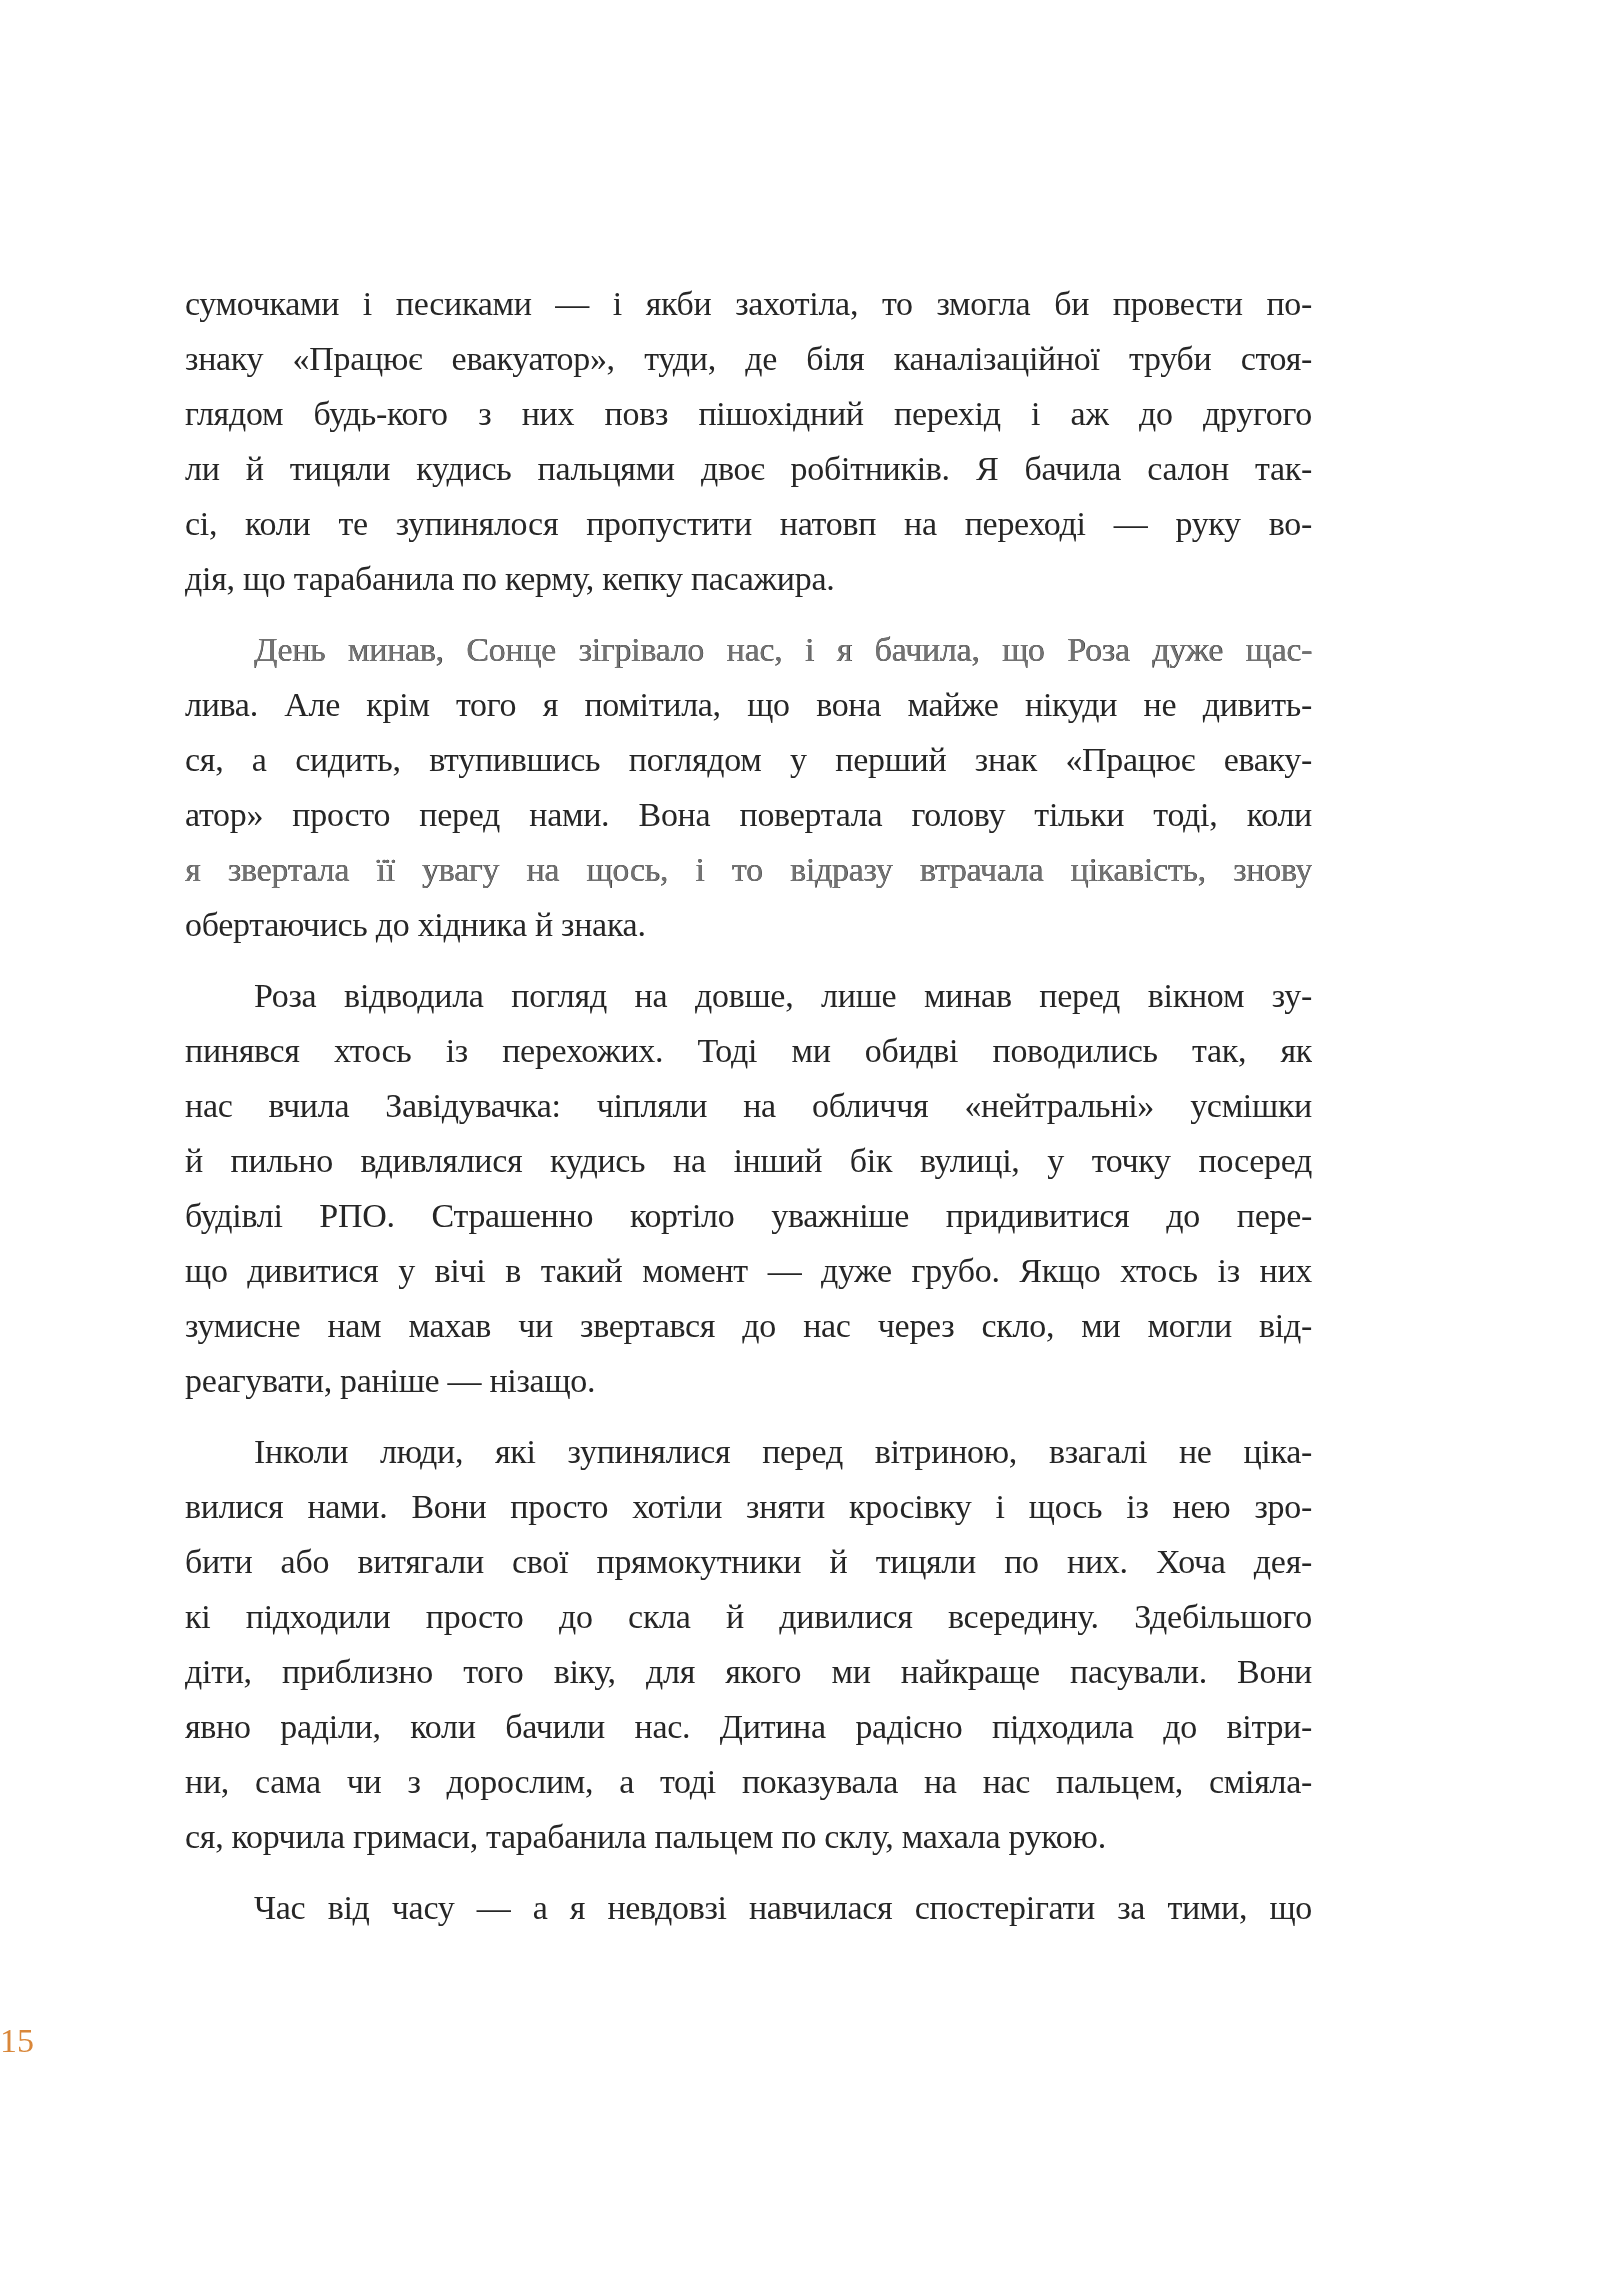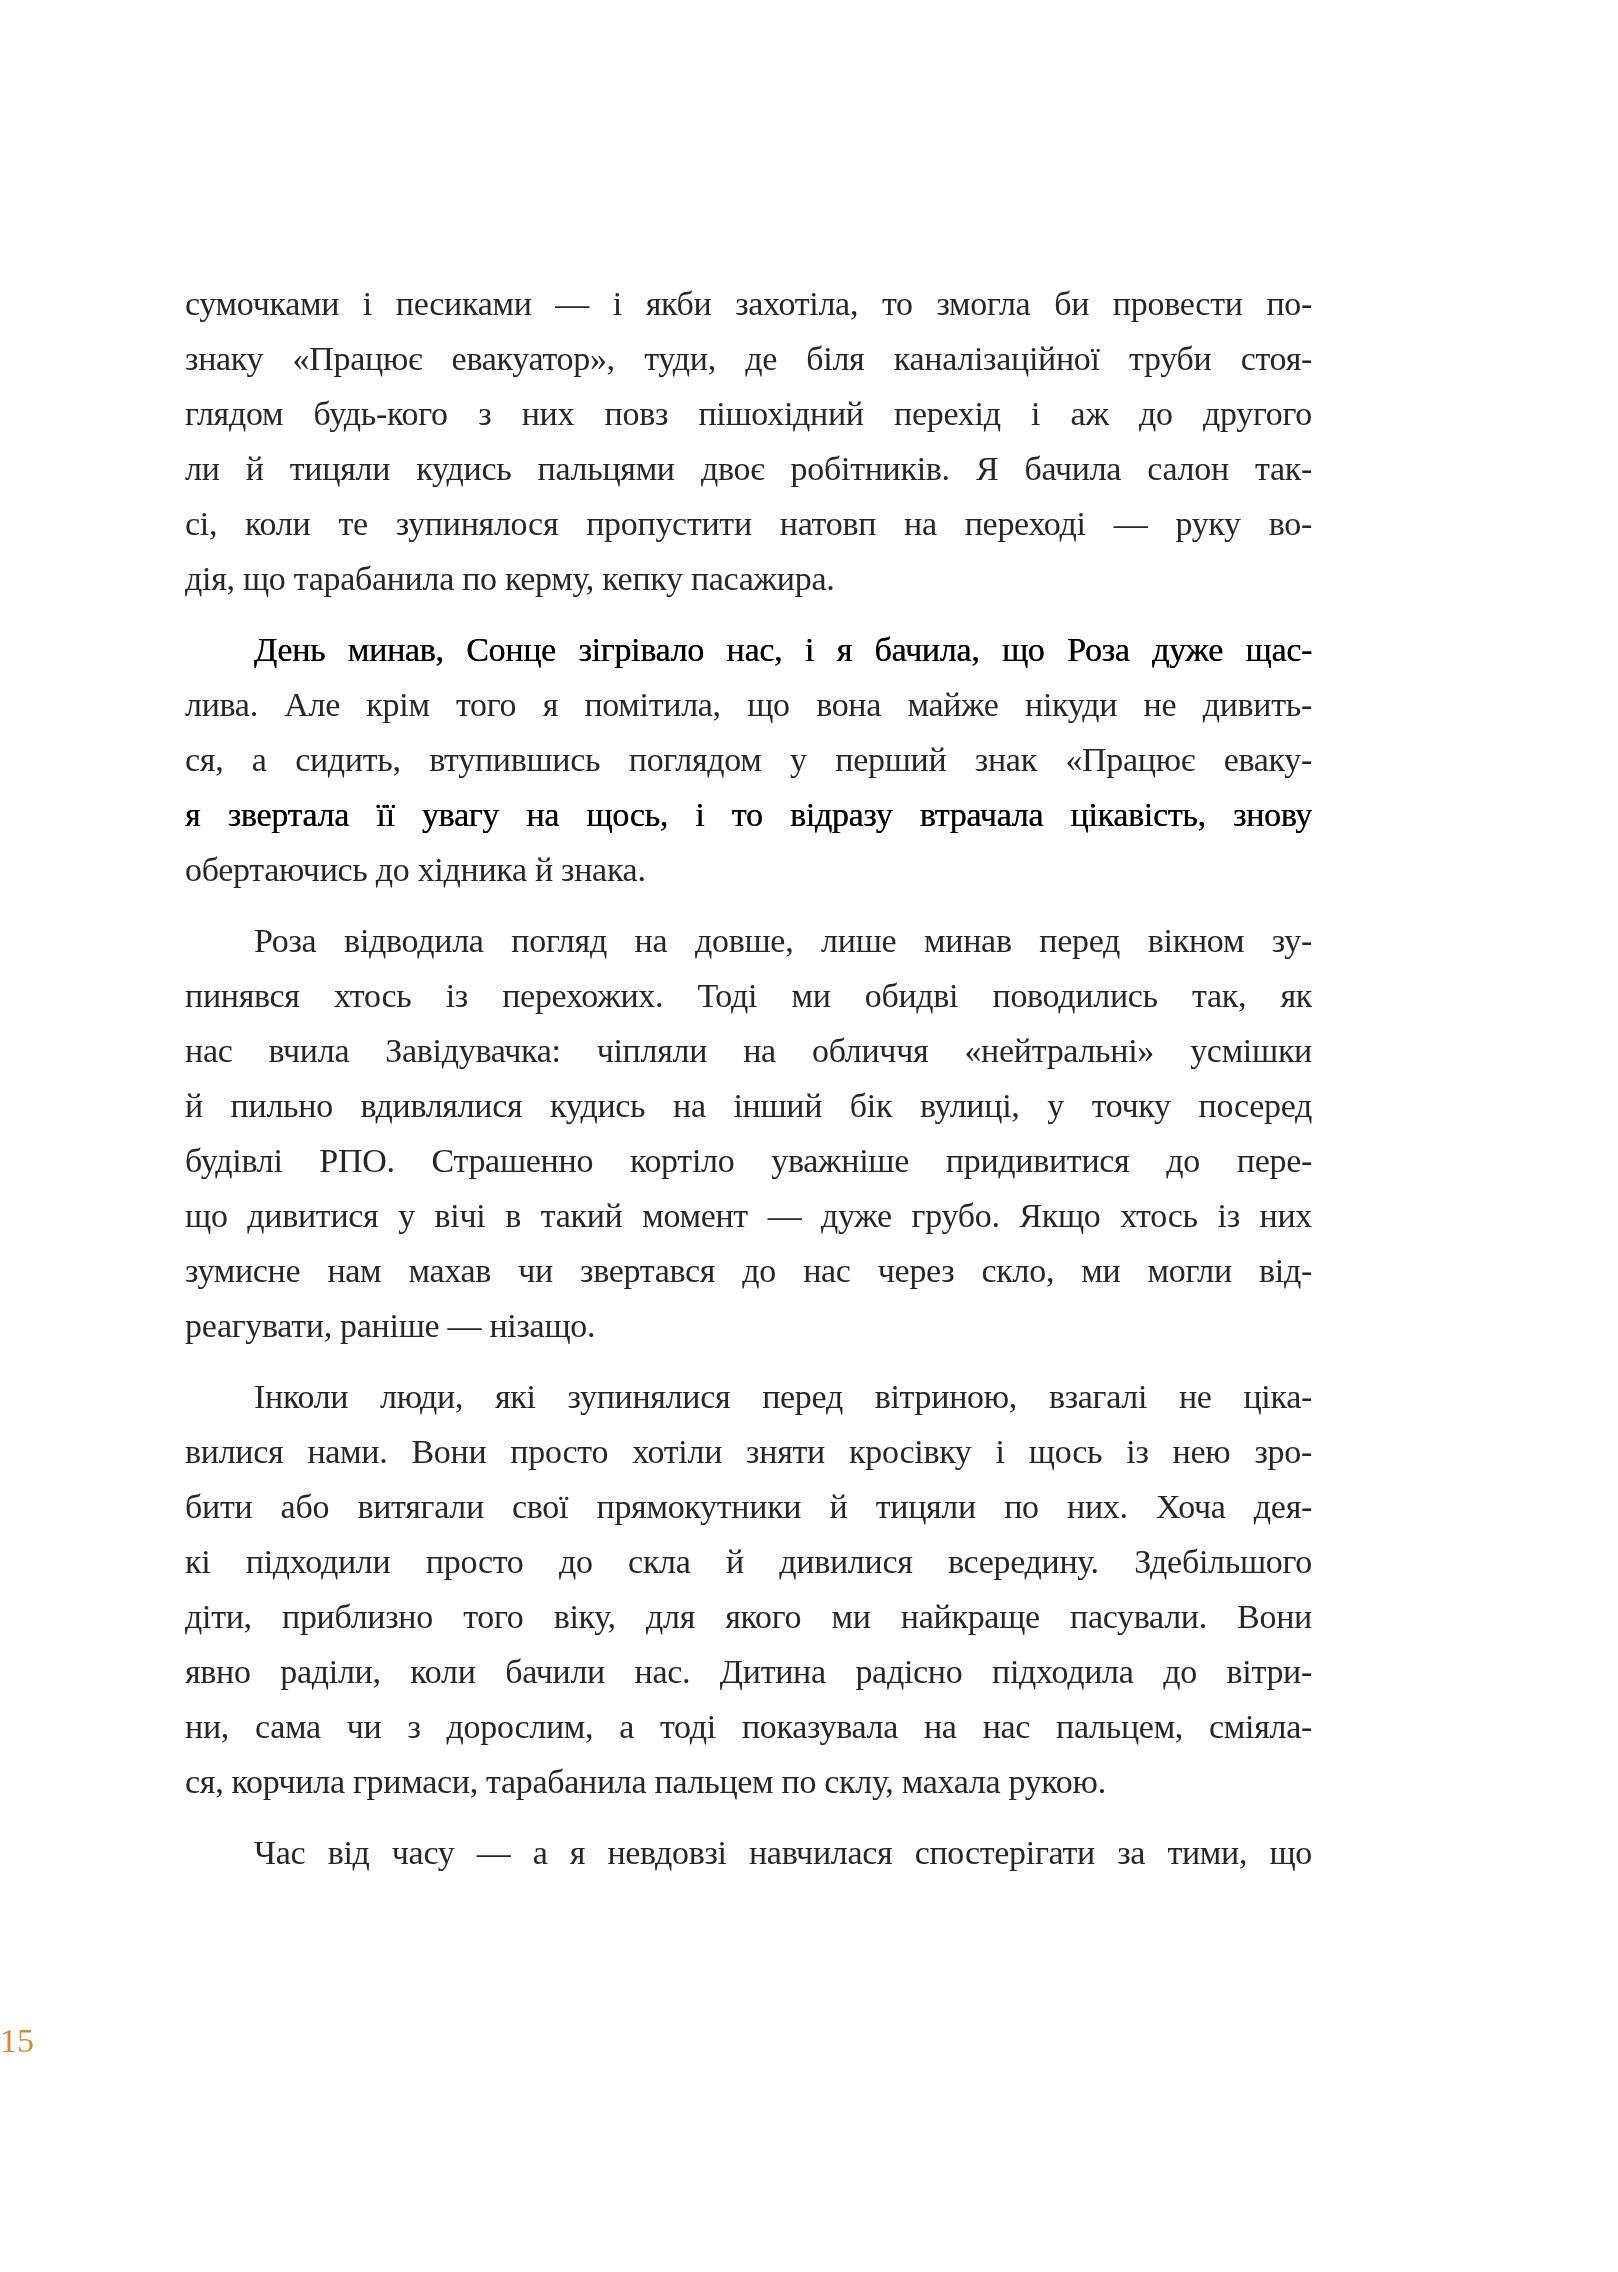--- a/index.html
+++ b/index.html
@@ -46,21 +46,21 @@
     overflow: hidden;
   }
   .line.indent {
     padding-left: 69px;
   }
   .line.last {
     text-align: right;
     text-align-last: left;
   }
   .line.dark {
-    color: #000000;
+    color: #737373;
     text-shadow: 0.3px 0 0 #151515;
   }
   .page-number {
     position: absolute;
     left: 0;
     width: 1496px;
     top: 2020px;
     text-align: left;
     font-family: "Liberation Serif", "DejaVu Serif", serif;
     font-size: 34px;
@@ -80,20 +80,21 @@
       <div class="line">глядом будь-кого з них повз пішохідний перехід і аж до другого</div>
       <div class="line">ли й тицяли кудись пальцями двоє робітників. Я бачила салон так-</div>
       <div class="line">сі, коли те зупинялося пропустити натовп на переході — руку во-</div>
       <div class="line last">дія, що тарабанила по керму, кепку пасажира.</div>
     </div>
 
     <div class="paragraph">
       <div class="line indent dark">День минав, Сонце зігрівало нас, і я бачила, що Роза дуже щас-</div>
       <div class="line">лива. Але крім того я помітила, що вона майже нікуди не дивить-</div>
       <div class="line">ся, а сидить, втупившись поглядом у перший знак «Працює еваку-</div>
+      <div class="line">атор» просто перед нами. Вона повертала голову тільки тоді, коли</div>
       <div class="line dark">я звертала її увагу на щось, і то відразу втрачала цікавість, знову</div>
       <div class="line last">обертаючись до хідника й знака.</div>
     </div>
 
     <div class="paragraph">
       <div class="line indent">Роза відводила погляд на довше, лише минав перед вікном зу-</div>
       <div class="line">пинявся хтось із перехожих. Тоді ми обидві поводились так, як</div>
       <div class="line">нас вчила Завідувачка: чіпляли на обличчя «нейтральні» усмішки</div>
       <div class="line">й пильно вдивлялися кудись на інший бік вулиці, у точку посеред</div>
       <div class="line">будівлі РПО. Страшенно кортіло уважніше придивитися до пере-</div>

